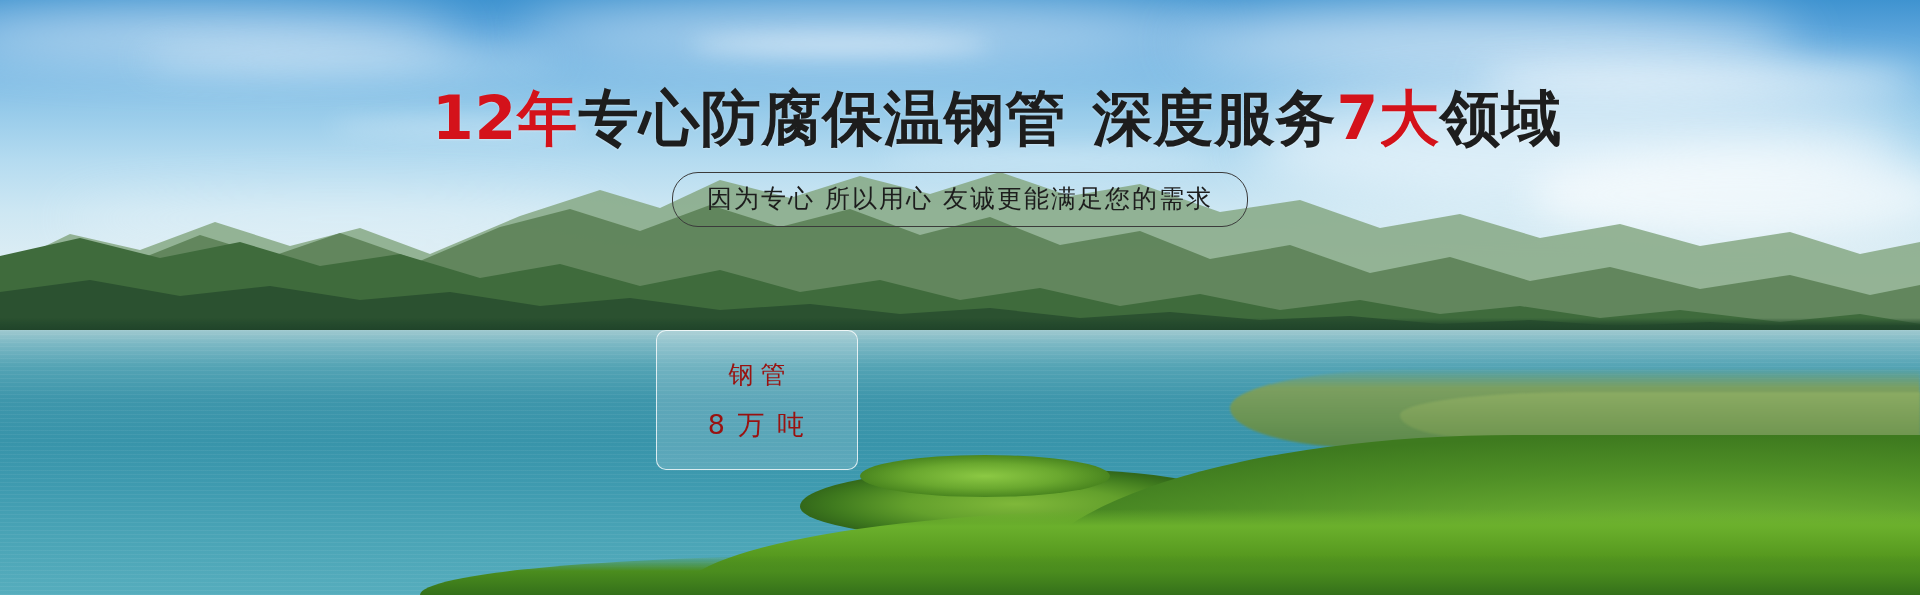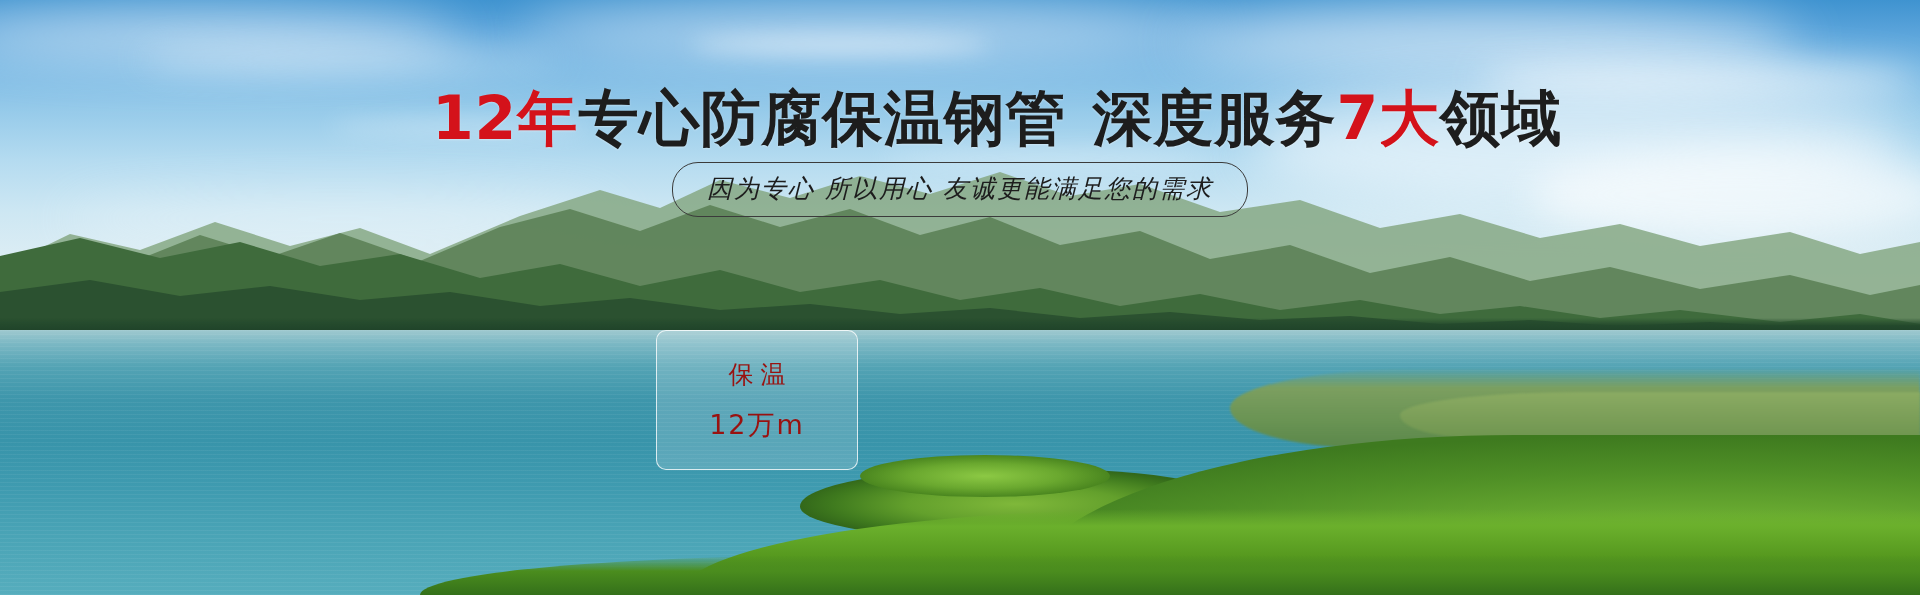--- a/index.html
+++ b/index.html
@@ -145,22 +145,22 @@
     color:#1d1d1d;
     text-shadow:0 1px 2px rgba(255,255,255,.35);
   }
   .headline .red{
     color:#d4121a;
     text-shadow:0 1px 2px rgba(255,255,255,.35);
   }
   .headline .gap{display:inline-block;width:26px;}
 
   .tagline-wrap{
-    position:absolute;left:0;top:162px;width:1920px;
-    display:flex;justify-content:center;font-style:italic;
+    position:absolute;left:0;top:172px;width:1920px;
+    display:flex;justify-content:center;
   }
   .tagline{
     border:1.5px solid #3b3b3b;
     border-radius:26px;
     padding:9px 34px 11px;
     font-size:25px;
     color:#1d1d1d;
     letter-spacing:2px;
     white-space:nowrap;
     background:transparent;
@@ -256,22 +256,22 @@
   <div class="headline">
     <span class="red">12年</span><span class="dark">专心防腐保温钢管</span><span class="gap"></span><span class="dark">深度服务</span><span class="red">7大</span><span class="dark">领域</span>
   </div>
 
   <div class="tagline-wrap">
     <div class="tagline">因为专心 所以用心  友诚更能满足您的需求</div>
   </div>
 
   <div class="cards">
 
-
-
     <div class="card">
-      <div class="card-title">保温</div>
-      <div class="card-value"><span>12万m</span></div>
+      <div class="card-title">钢管</div>
+      <div class="card-value"><span>8 万 吨</span></div>
     </div>
 
+
+
   </div>
 
 </div>
 
 </body></html>

